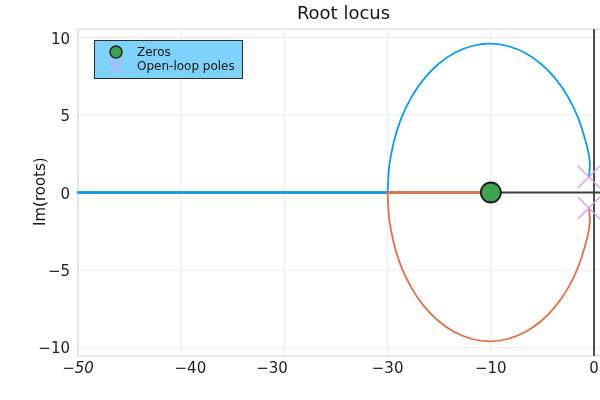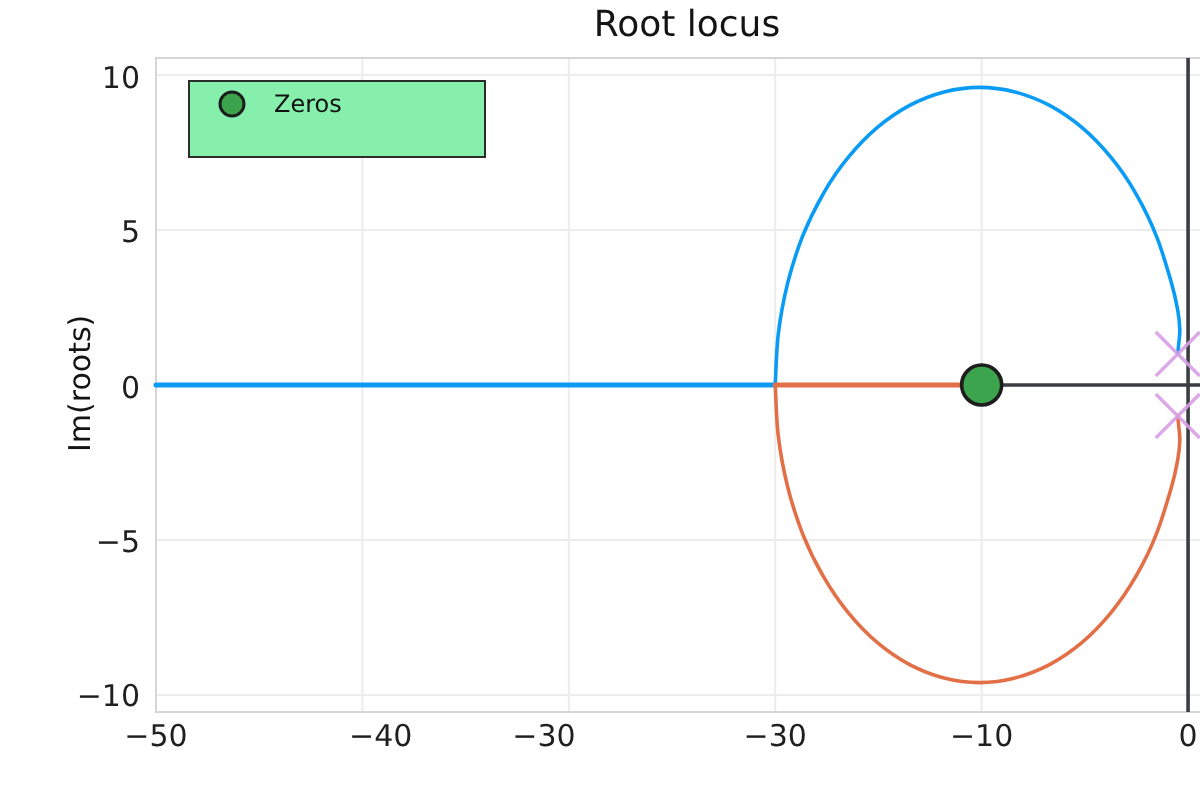--- a/index.html
+++ b/index.html
@@ -8,21 +8,21 @@
   #plot-svg{position:absolute;left:0;top:0;}
   .title{position:absolute;left:62px;top:2px;width:531px;text-align:center;
          font-size:18px;color:#141414;}
   .ticklabel{position:absolute;font-size:15px;color:#1f1f1f;}
   .xlabel{position:absolute;left:62px;top:375px;width:531px;text-align:center;
           font-size:15px;color:#141414;}
   .ylabel{position:absolute;left:-10px;top:183px;width:68px;height:18px;line-height:18px;
           text-align:center;transform:rotate(-90deg);font-size:15px;color:#141414;
           white-space:nowrap;}
   .legend{position:absolute;left:78px;top:40px;width:149px;height:39px;box-sizing:border-box;
-          border:1.5px solid #2c2c2c;background:#86efac;padding-top:4px;}
+          border:1.5px solid #2c2c2c;background:#7dd3fc;padding-top:4px;}
   .legend-row{display:flex;align-items:center;height:14px;font-size:12px;color:#111;}
   .legend-label{white-space:nowrap;}
 </style>
 </head>
 <body>
 
 <div class="figure">
   <div class="title">Root locus</div>
 
   <svg id="plot-svg" width="600" height="400">
@@ -49,24 +49,30 @@
       <path d="M561.8746355685131 196.99763033175356L583.8746355685131 218.99763033175356M583.8746355685131 196.99763033175356L561.8746355685131 218.99763033175356" stroke="#d79fe6" stroke-width="1.7" fill="none" opacity="0.9"></path>
     </svg>
 
   <div class="legend">
     <div class="legend-row">
       <svg width="42" height="14">
         <circle id="leg-zero" cx="21" cy="7" r="6" stroke-width="1.5" fill="#3da44e" stroke="#1d1d1d"></circle>
       </svg>
       <span class="legend-label">Zeros</span>
     </div>
+    <div class="legend-row">
+      <svg width="42" height="14">
+        <path id="leg-pole" d="M15 1 L27 13 M27 1 L15 13" fill="none" stroke-width="1.6" stroke="#d79fe6"></path>
+      </svg>
+      <span class="legend-label">Open-loop poles</span>
+    </div>
   </div>
 
   <div class="ylabel">Im(roots)</div>
-<div class="ticklabel" style="left: 37px; top: 359px; width: 50px; text-align: center;">−50</div>
+<div class="ticklabel" style="left: 37px; top: 359px; width: 50px; text-align: center; font-style: italic;">−50</div>
     <div class="ticklabel" style="left: 140.207px; top: 359px; width: 50px; text-align: right;">−40</div>
     <div class="ticklabel" style="left: 231px; top: 359px; width: 50px; text-align: center;">−30</div>
     <div class="ticklabel" style="left: 346.621px; top: 359px; width: 50px; text-align: center;">−30</div>
     <div class="ticklabel" style="left: 449.828px; top: 359px; width: 50px; text-align: center;">−10</div>
     <div class="ticklabel" style="left: 553.035px; top: 359px; width: 50px; text-align: center;">0</div>
     <div class="ticklabel" style="left: 10px; top: 339.476px; width: 44px; text-align: right;">−10</div>
     <div class="ticklabel" style="left: 10px; top: 261.988px; width: 44px; text-align: right;">−5</div>
     <div class="ticklabel" style="left: 10px; top: 184.5px; width: 44px; text-align: right;">0</div>
     <div class="ticklabel" style="left: 10px; top: 107.012px; width: 44px; text-align: right;">5</div>
     <div class="ticklabel" style="left: 10px; top: 29.5237px; width: 44px; text-align: right;">10</div>

